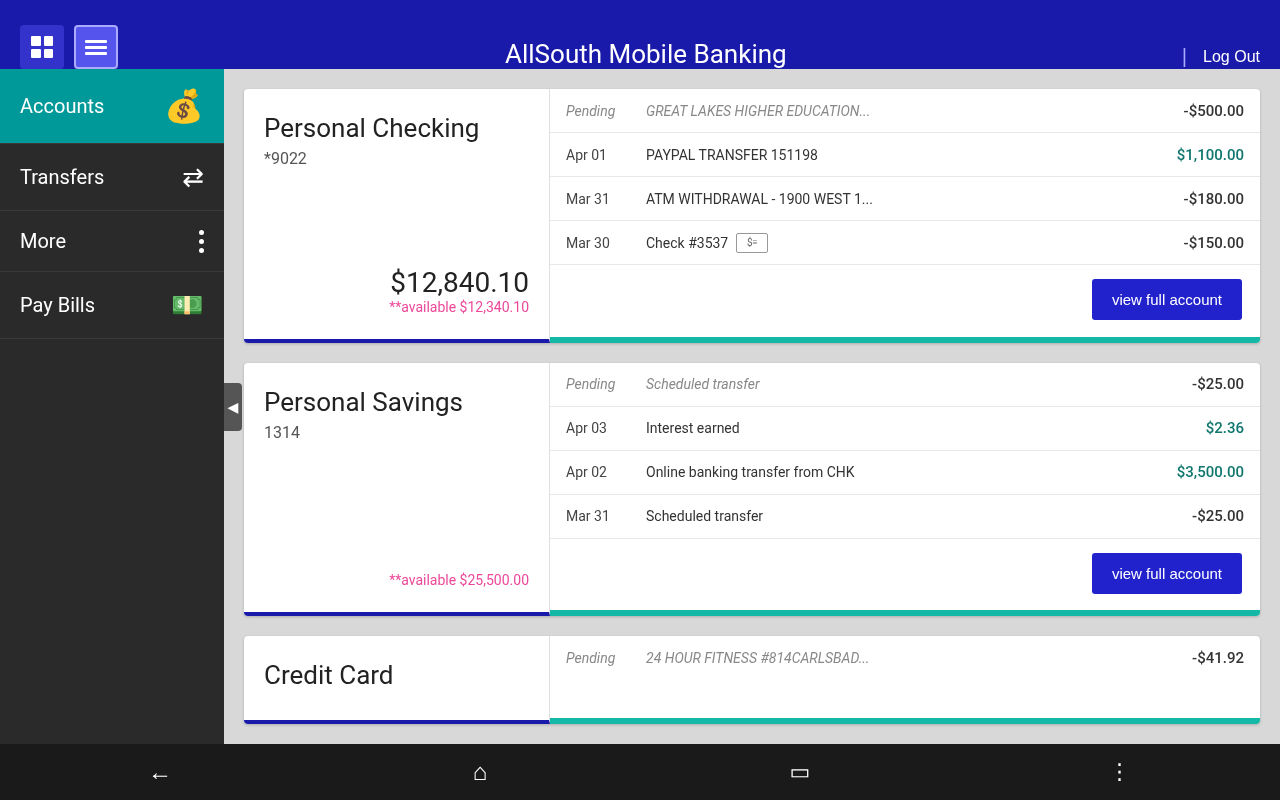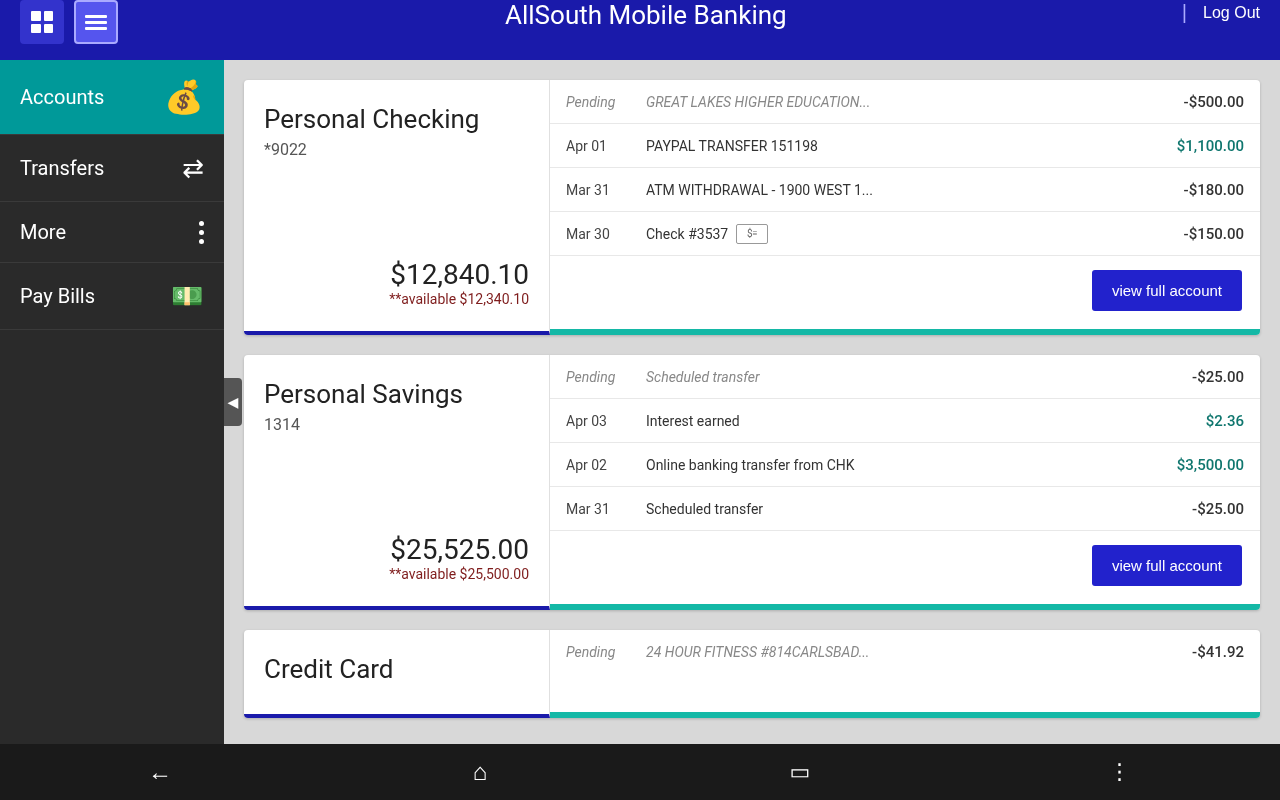--- a/index.html
+++ b/index.html
@@ -1,23 +1,23 @@
 <!DOCTYPE html>
 <html><head>
   <meta charset="utf-8">
   <style>
     * { margin: 0; padding: 0; box-sizing: border-box; }
     body { width: 1280px; height: 800px; overflow: hidden; font-family: 'Roboto', Arial, sans-serif; background: #e0e0e0; display: flex; flex-direction: column; }
 
     
     .top-bar {
       background: #1a1aaa;
-      height: 60px;
-      display: flex;
-      align-items: flex-start;
+      height: 69px;
+      display: flex;
+      align-items: flex-end;
       justify-content: space-between;
       padding: 0 20px;
       flex-shrink: 0;
     }
     .top-bar-title {
       color: white;
       font-size: 26px;
       font-weight: 400;
       flex: 1;
       text-align: center;
@@ -141,21 +141,21 @@
     }
     .account-balance {
       font-size: 28px;
       font-weight: 400;
       color: #222;
       text-align: right;
       margin-top: 30px;
     }
     .account-available {
       font-size: 14px;
-      color: #7f1d1d;
+      color: #ec4899;
       text-align: right;
     }
 
     
     .account-right {
       flex: 1;
       display: flex;
       flex-direction: column;
       border-bottom: 6px solid #14b8a6;
     }
@@ -388,21 +388,20 @@
         <div class="view-full-row">
           <button class="view-full-btn">view full account</button>
         </div>
       </div>
     </div>
 
     <div class="account-card">
       <div class="account-left">
         <div class="account-name">Personal Savings</div>
         <div class="account-number">1314</div>
-        <div class="account-balance">$25,525.00</div>
         <div class="account-available">**available $25,500.00</div>
       </div>
       <div class="account-right">
         <div class="transaction-row">
           <span class="tx-date tx-pending">Pending</span>
           <span class="tx-desc tx-pending">Scheduled transfer</span>
           <span class="tx-amount negative">-$25.00</span>
         </div>
         <div class="transaction-row">
           <span class="tx-date">Apr 03</span>

